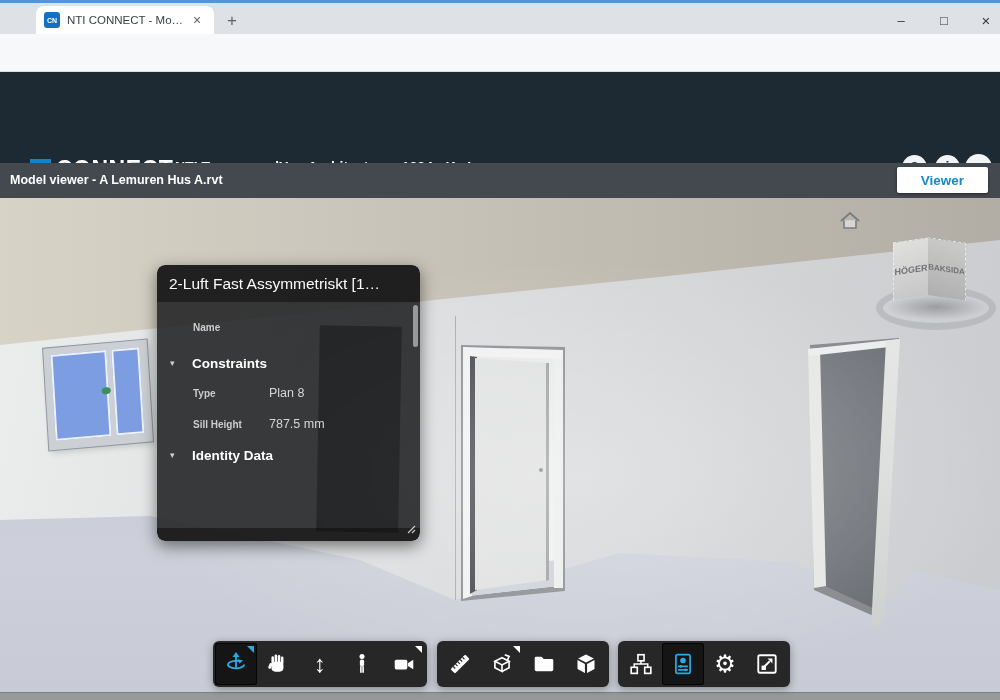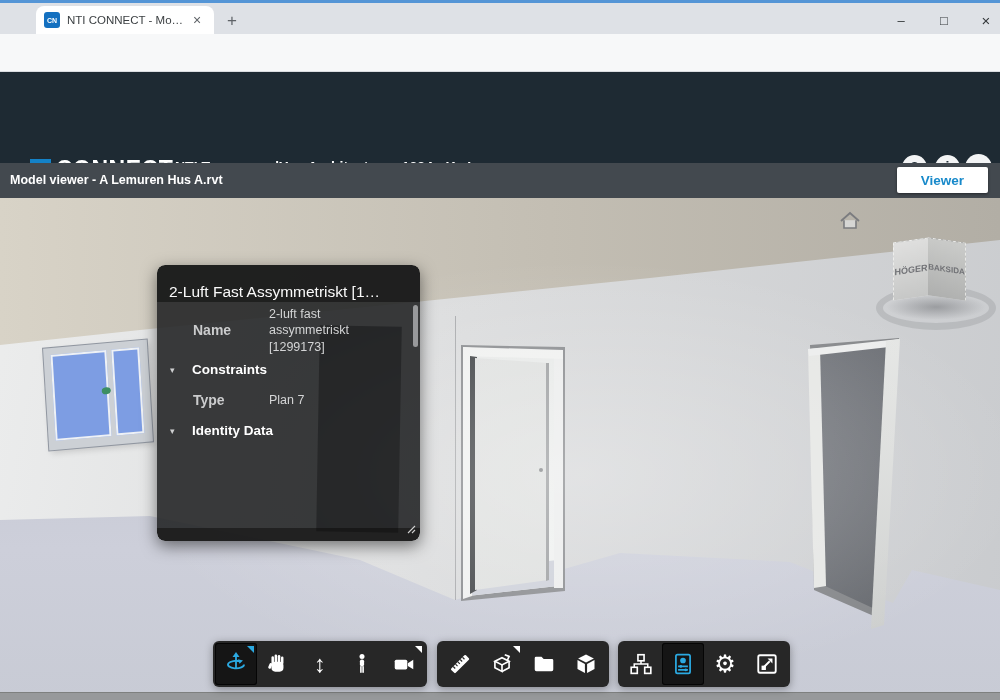--- a/index.html
+++ b/index.html
@@ -87,25 +87,25 @@
   .vc-ring { position:absolute; left:-8px; top:58px; width:120px; height:44px; border:7px solid rgba(150,152,156,.35); border-radius:50%; }
   .vc-shadow { position:absolute; left:2px; top:66px; width:100px; height:26px; border-radius:50%; background:radial-gradient(ellipse, rgba(105,107,111,.5) 0%, rgba(105,107,111,0) 70%); }
   .vc-face { position:absolute; top:12px; height:58px; display:flex; align-items:center; justify-content:center; font-weight:bold; color:#717276; }
   .vc-left { left:9px; width:35px; transform:skewY(-8deg); background:linear-gradient(170deg,#e0e0df,#c5c6c5); border-top:1px dashed rgba(248,248,246,.9); border-left:1px dashed rgba(248,248,246,.7); font-size:9px; }
   .vc-right { left:44px; width:38px; transform:skewY(8deg); background:linear-gradient(190deg,#cbccca,#aeafae); border-top:1px dashed rgba(248,248,246,.9); border-right:1px dashed rgba(248,248,246,.7); font-size:8px; }
 
   .bottom-strip { left:0; top:494px; width:1000px; height:8px; background:#97999b; border-top:1px solid #7e807f; }
 
   
   .panel { left:157px; top:265px; width:263px; height:276px; border-radius:8px; box-shadow:0 5px 16px rgba(0,0,0,.5); overflow:hidden; }
-  .panel-header { height:37px; background:rgba(25,26,26,.97); color:#fafafa; font-size:15.5px; line-height:37px; padding:8px 12px; white-space:nowrap; overflow:hidden; border-radius:8px 8px 0 0; }
+  .panel-header { height:37px; background:rgba(25,26,26,.97); color:#fafafa; font-size:15.5px; line-height:37px; padding:0 12px; white-space:nowrap; overflow:hidden; border-radius:8px 8px 0 0; }
   .panel-body { height:226px; background:rgba(37,38,39,.9); padding-top:4px; position:relative; overflow:hidden; }
   .prow { display:flex; align-items:center; min-height:31px; }
   .prow.name { min-height:42px; }
-  .plabel { width:76px; margin-left:36px; font-size:14px; font-weight:bold; color:#cbcccd; flex:0 0 76px; }
+  .plabel { width:76px; margin-left:36px; font-size:10px; font-weight:bold; color:#cbcccd; flex:0 0 76px; }
   .pvalue { flex:1; font-size:12.5px; color:#d4d5d6; padding-right:20px; line-height:1.3; }
   .psection { display:flex; align-items:center; min-height:30px; }
   .pcaret { width:22px; margin-left:13px; color:#cfd0d1; font-size:9px; flex:0 0 22px; }
   .psec-label { font-size:13.5px; font-weight:bold; color:#fff; }
   .pscroll { position:absolute; right:2px; top:3px; width:5px; height:42px; background:#98999b; border-radius:2.5px; }
   .panel-footer { height:13px; background:rgba(22,22,22,.95); border-radius:0 0 8px 8px; position:relative; }
   .resize-handle { position:absolute; right:4px; bottom:3px; }
 
   
   .tgroup { top:641px; height:46px; background:#272727; border-radius:6px; display:flex; align-items:center; padding:0 2px; box-shadow:0 2px 8px rgba(0,0,0,.35); }
@@ -238,29 +238,32 @@
   </div>
 
   <div class="abs bottom-strip"></div>
 </div>
 
 <div class="abs panel">
   <div class="panel-header">2-Luft Fast Assymmetriskt [1…</div>
   <div class="panel-body">
     <div class="prow name">
       <span class="plabel">Name</span>
-      <span class="pvalue">2-luft fast assymmetriskt [1299173]</span>
     </div>
     <div class="psection">
       <span class="pcaret">▾</span>
       <span class="psec-label">Constraints</span>
     </div>
     <div class="prow">
       <span class="plabel">Type</span>
-      <span class="pvalue">Plan 7</span>
+      <span class="pvalue">Plan 8</span>
+    </div>
+    <div class="prow">
+      <span class="plabel">Sill Height</span>
+      <span class="pvalue">787.5 mm</span>
     </div>
     <div class="psection">
       <span class="pcaret">▾</span>
       <span class="psec-label">Identity Data</span>
     </div>
     <div class="pscroll"></div>
   </div>
   <div class="panel-footer">
     <span class="resize-handle">
       <svg width="9" height="9" viewBox="0 0 9 9">

